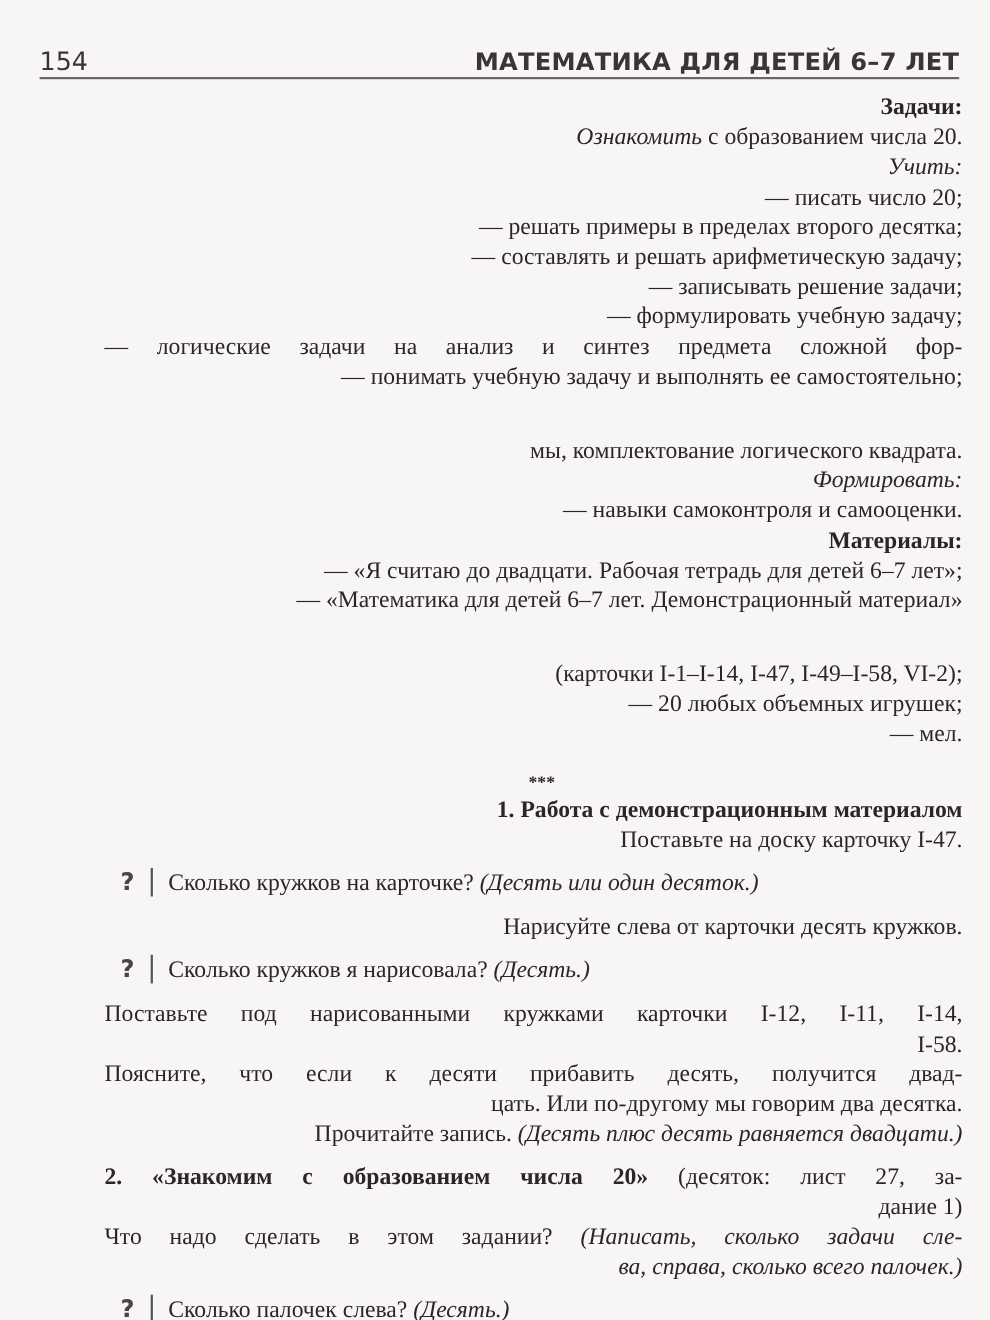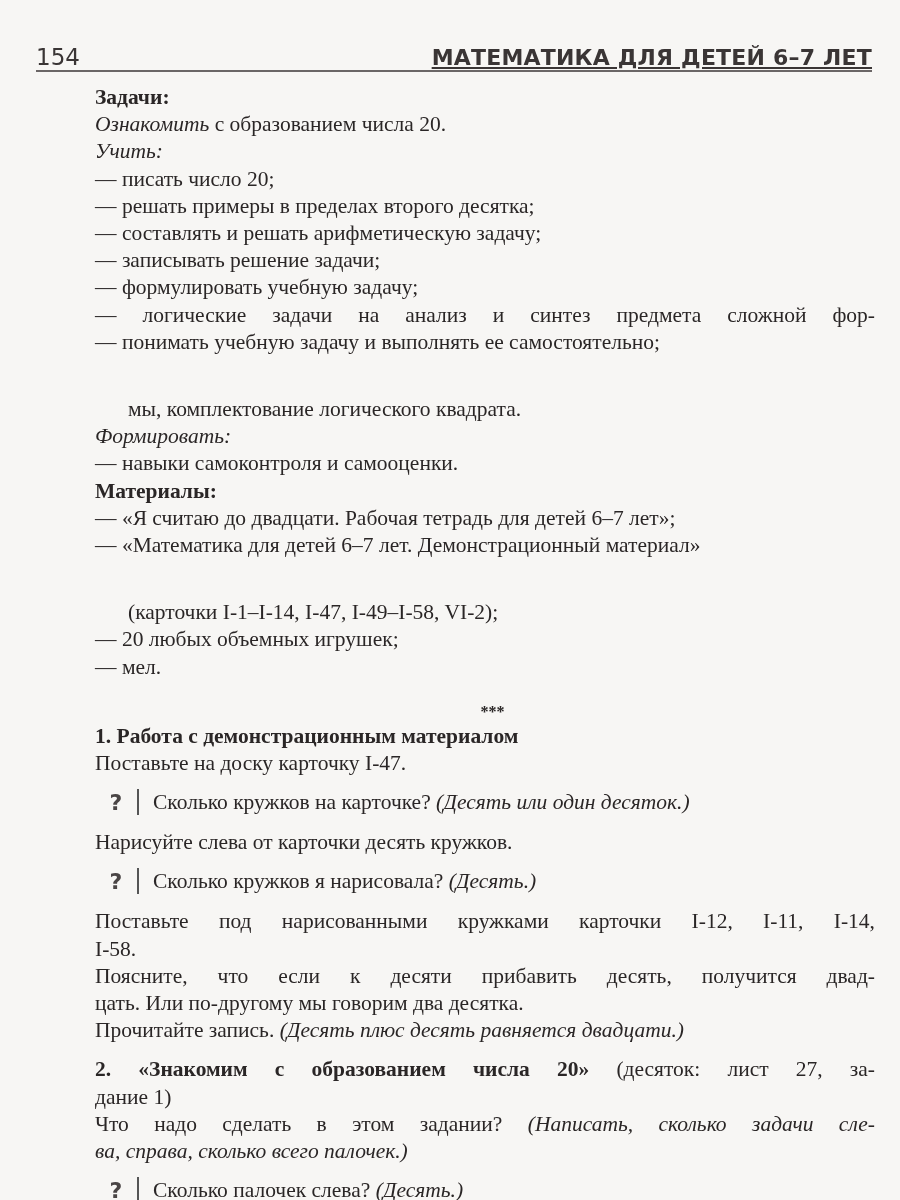--- a/index.html
+++ b/index.html
@@ -11,30 +11,30 @@
     position: relative;
   }
   .page { position: absolute; left: 0; top: 0; width: 900px; height: 1200px; }
   .running-head {
     position: absolute; left: 36px; right: 28px; top: 34px; height: 36px;
     display: flex; justify-content: space-between; align-items: flex-end;
     font-family: "DejaVu Sans", "Liberation Sans", sans-serif;
     color: #3a3535;
   }
   .page-number { font-size: 23px; font-weight: normal; letter-spacing: 0px; }
-  .book-title { font-size: 22px; font-weight: bold; letter-spacing: 0.2px; text-decoration: underline; }
+  .book-title { font-size: 22px; font-weight: bold; letter-spacing: 0.2px; }
   .head-rule {
     position: absolute; left: 36px; right: 28px; top: 70px; height: 2px;
     background: #6b6666;
   }
   .body {
     position: absolute; left: 95px; top: 84px; width: 780px;
     font-size: 21.5px; line-height: 27.2px;
   }
-  .line { white-space: nowrap; }
+  .line { white-space: nowrap; text-align: right; }
   .bold { font-weight: bold; }
   .ital { font-style: italic; }
   .indent { padding-left: 33px; margin-top: 40px; }
   .justify { text-align: justify; text-align-last: justify; }
   .stars { text-align: center; font-weight: bold; font-size: 16px; line-height: 22px; margin-top: 20px; margin-bottom: 0px; padding-left: 15px; }
   .q-block { display: flex; align-items: center; margin: 10px 0 12px 0; height: 30px; }
   .q-mark {
     width: 22px; margin-left: 10px; margin-right: 10px;
     font-family: "DejaVu Sans", sans-serif; font-weight: bold; font-size: 22px;
     color: #4a4545; text-align: center;

